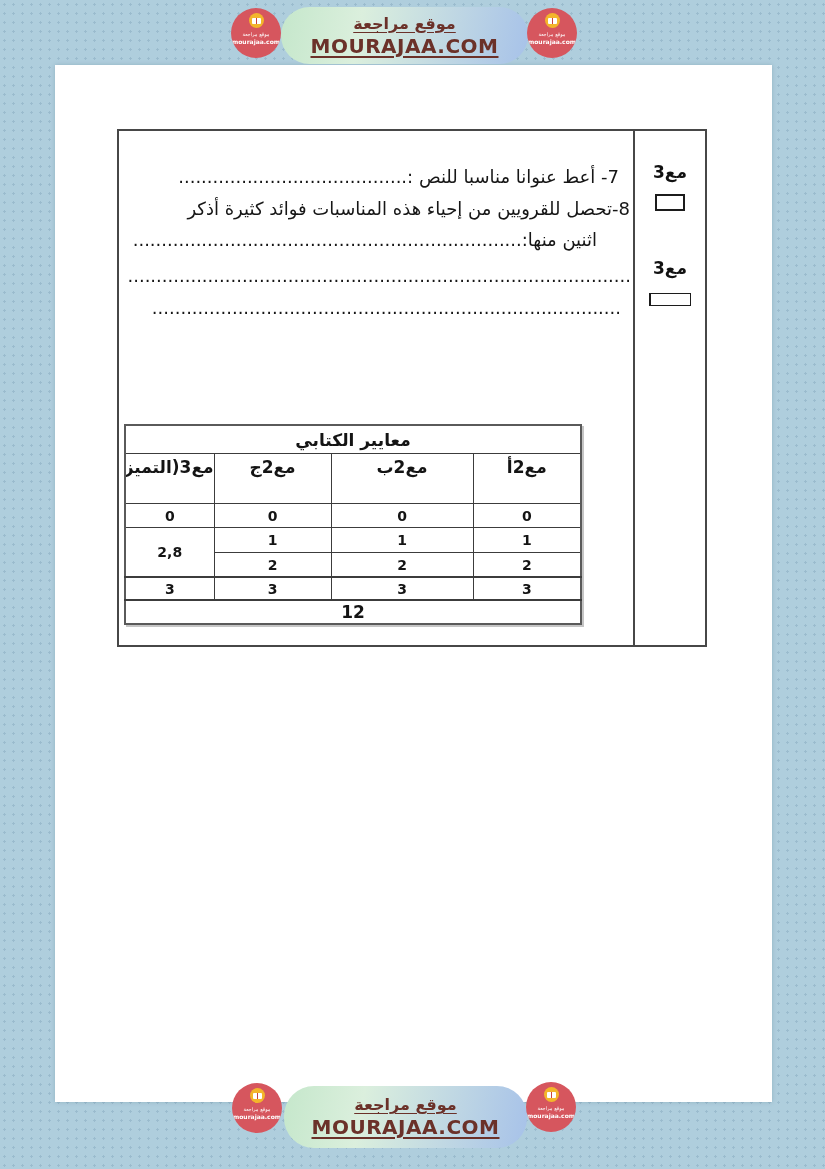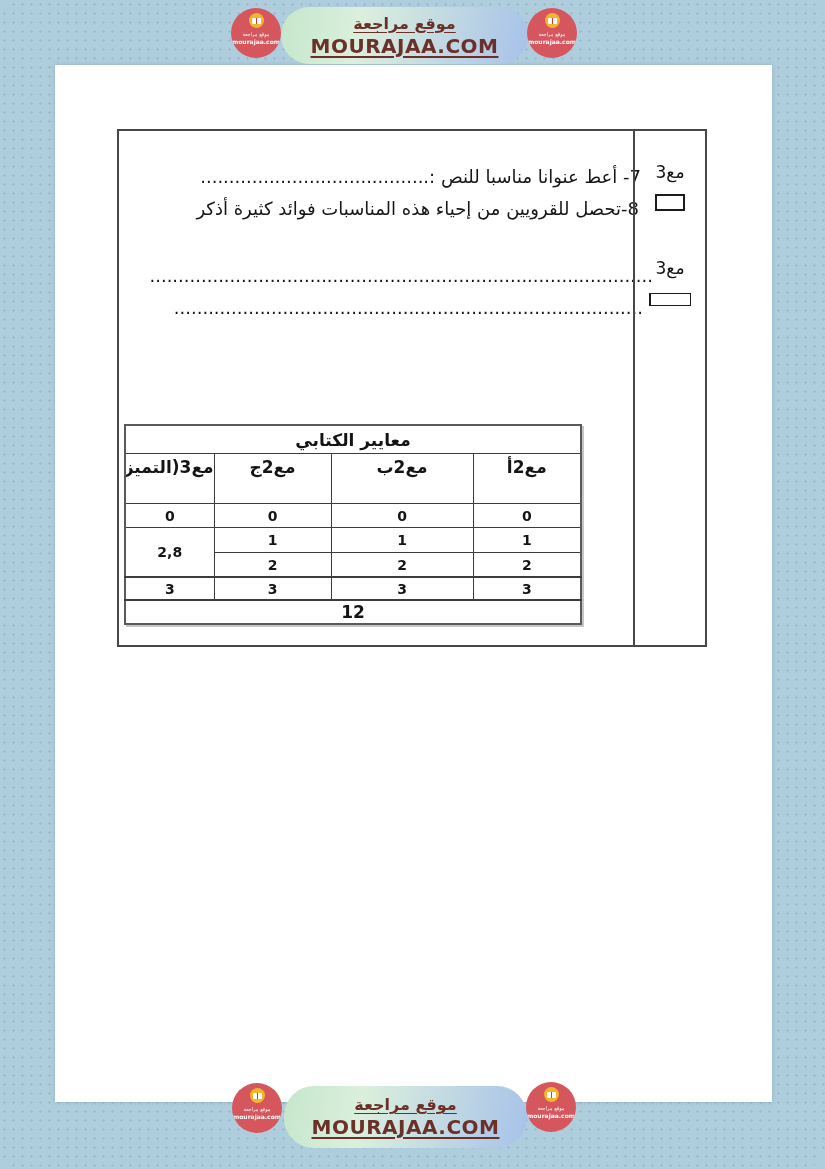--- a/index.html
+++ b/index.html
@@ -8,21 +8,20 @@
     font-family:"DejaVu Sans", sans-serif;
     background:#afcedd;
     position:relative;
     overflow:hidden;
   }
   .canvas{
     position:absolute;inset:0;width:825px;height:1169px;
     background-color:#afcedd;
     background-image:radial-gradient(rgba(130,165,188,.45) 1px, transparent 1.2px);
     background-size:9px 9px;
-    border-radius:23px;
   }
   .paper{
     position:absolute;left:55px;top:65px;width:717px;height:1037px;
     background:#ffffff;
     box-shadow:0 0 4px rgba(90,120,140,.35);
   }
   
   .banner{
     position:absolute;
     border-radius:30px;
@@ -66,30 +65,30 @@
   .qmargin{
     position:absolute;right:0;top:0;bottom:0;width:70px;
     border-left:2px solid #474747;
   }
   .qcontent{
     position:absolute;left:0;top:0;width:514px;height:100%;
   }
   .qline{
     position:absolute;left:0;width:100%;box-sizing:border-box;
     direction:rtl;text-align:right;white-space:nowrap;overflow:hidden;
-    font-size:18px;line-height:30px;color:#161616;margin-left:22px;
+    font-size:18px;line-height:30px;color:#161616;
   }
   .qline .dots{letter-spacing:.5px;}
   .qline1{top:31px;padding-right:14px;}
-  .qline2{top:63px;padding-right:16px;}
+  .qline2{top:63px;padding-right:3px;}
   .qline3{top:94px;padding-right:36px;}
   .qline4{top:130px;padding-right:2px;}
   .qline5{top:162px;padding-right:12px;}
   .mark-label{
-    direction:rtl;text-align:center;font-size:17px;font-weight:normal;color:#111;
+    direction:rtl;text-align:center;font-size:17px;font-weight:bold;color:#111;
     line-height:26px;
   }
   .ml1{margin-top:28px;}
   .ml2{margin-top:44px;}
   .score-box-single{
     width:26px;height:13px;border:2px solid #1c1c1c;margin:9px auto 0;
   }
   .score-box-double{
     width:40px;height:11px;border:1.5px solid #1c1c1c;margin:12px auto 0;
     display:flex;
@@ -145,20 +144,23 @@
     <div class="b-ar">موقع مراجعة</div>
     <div class="b-dom">mourajaa.com</div>
   </div>
 
   <div class="qbox">
     <div class="qcontent">
       <div class="qline qline1">
         <span>7- أعط عنوانا مناسبا للنص :</span><span class="dots">........................................</span>
       </div>
       <div class="qline qline2">8-تحصل للقرويين من إحياء هذه المناسبات فوائد كثيرة أذكر</div>
+      <div class="qline qline3">
+        <span>اثنين منها:</span><span class="dots">....................................................................</span>
+      </div>
       <div class="qline qline4 dots">........................................................................................</div>
       <div class="qline qline5 dots">..................................................................................</div>
     </div>
 
     <div class="qmargin">
       <div class="mark-label ml1">مع3</div>
       <div class="score-box-single"></div>
       <div class="mark-label ml2">مع3</div>
       <div class="score-box-double">
         <span class="cell"></span>

